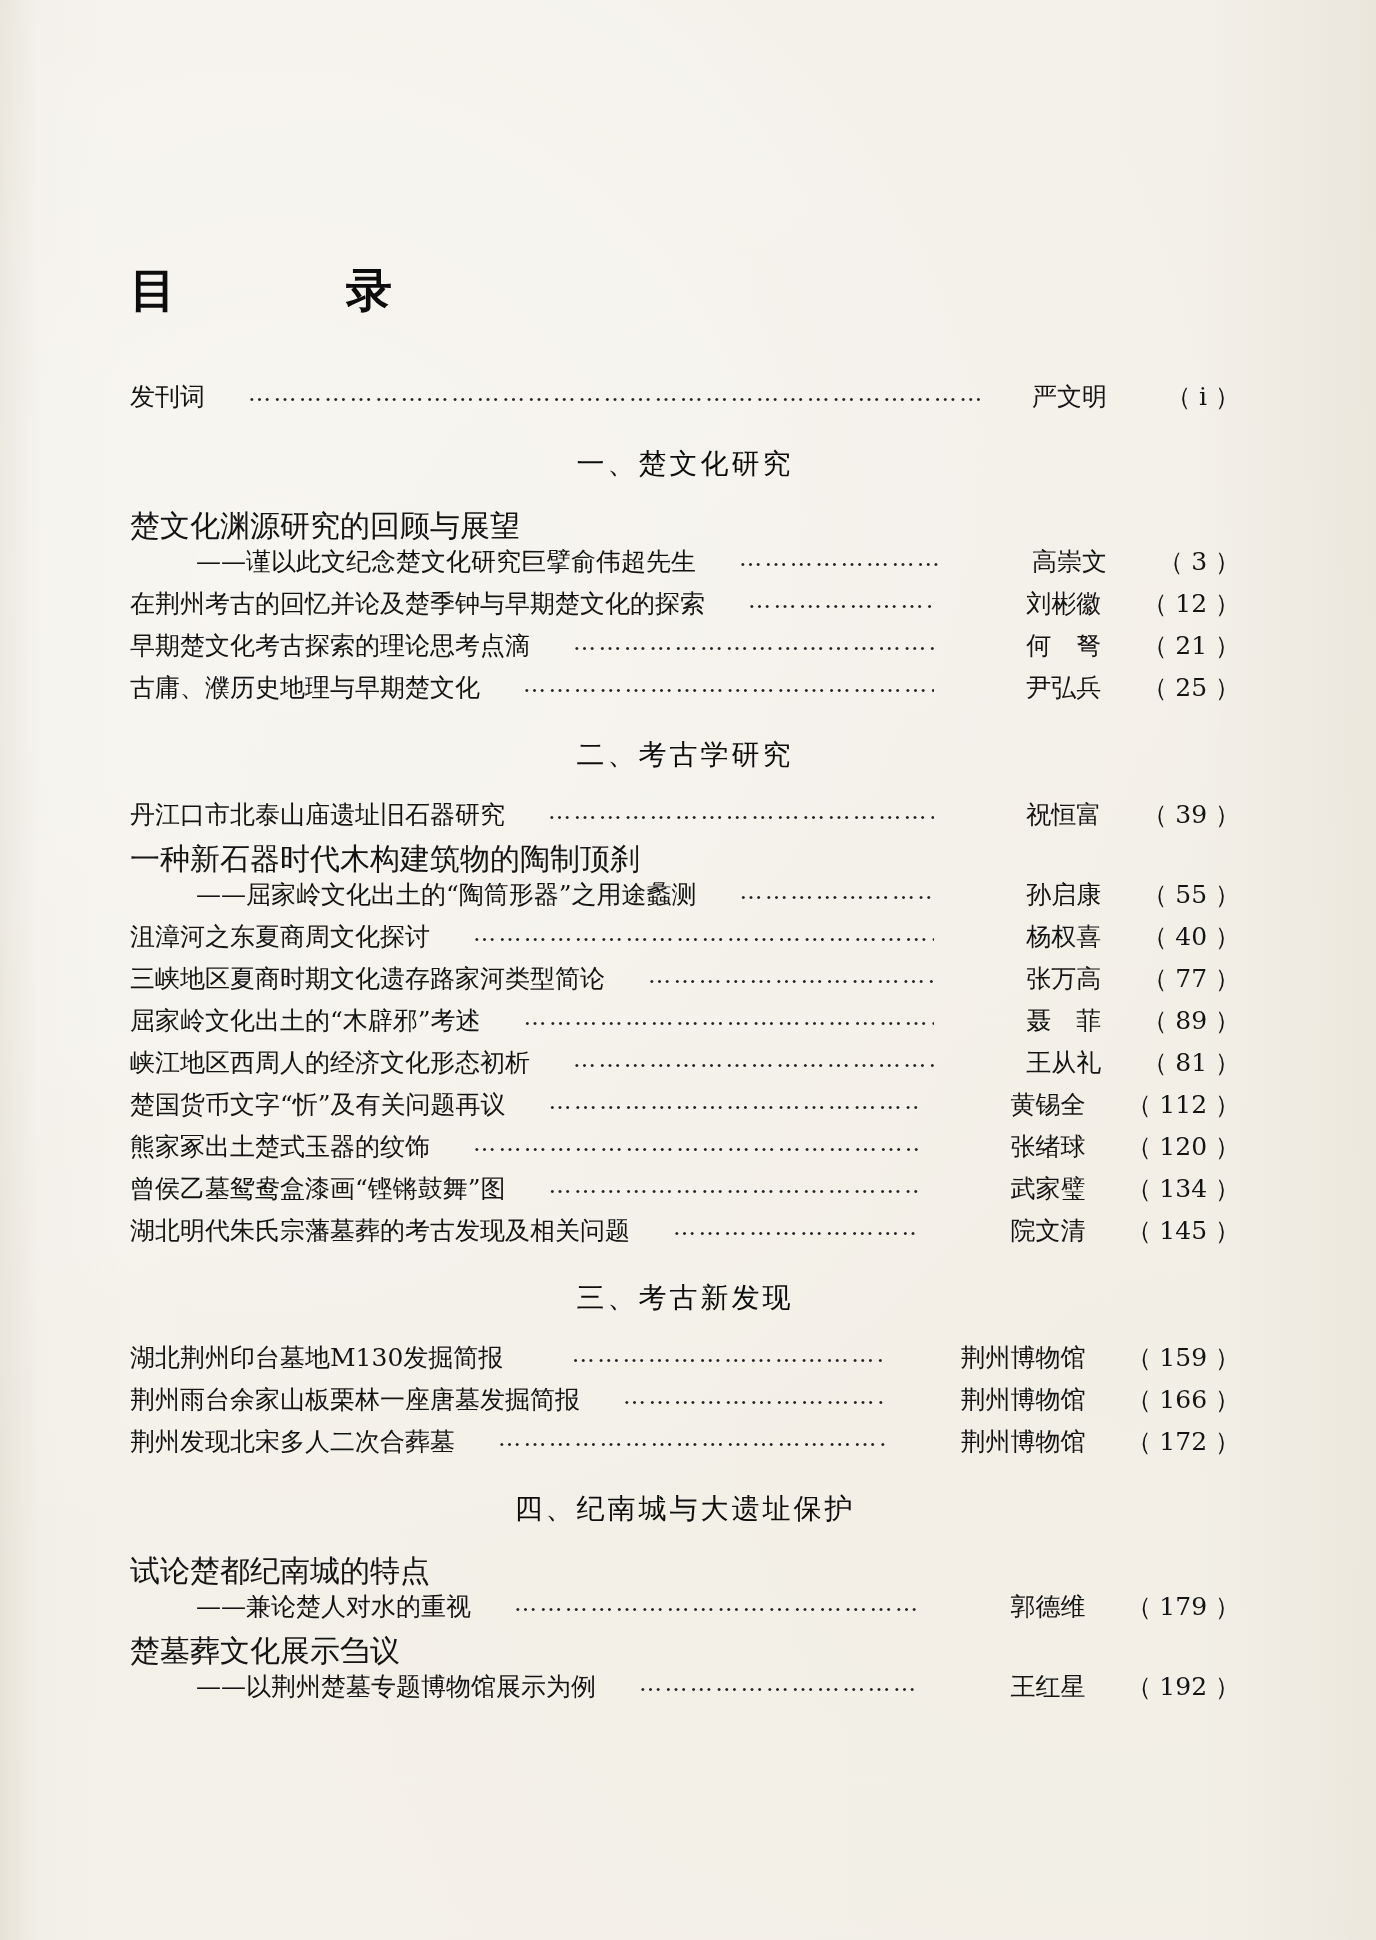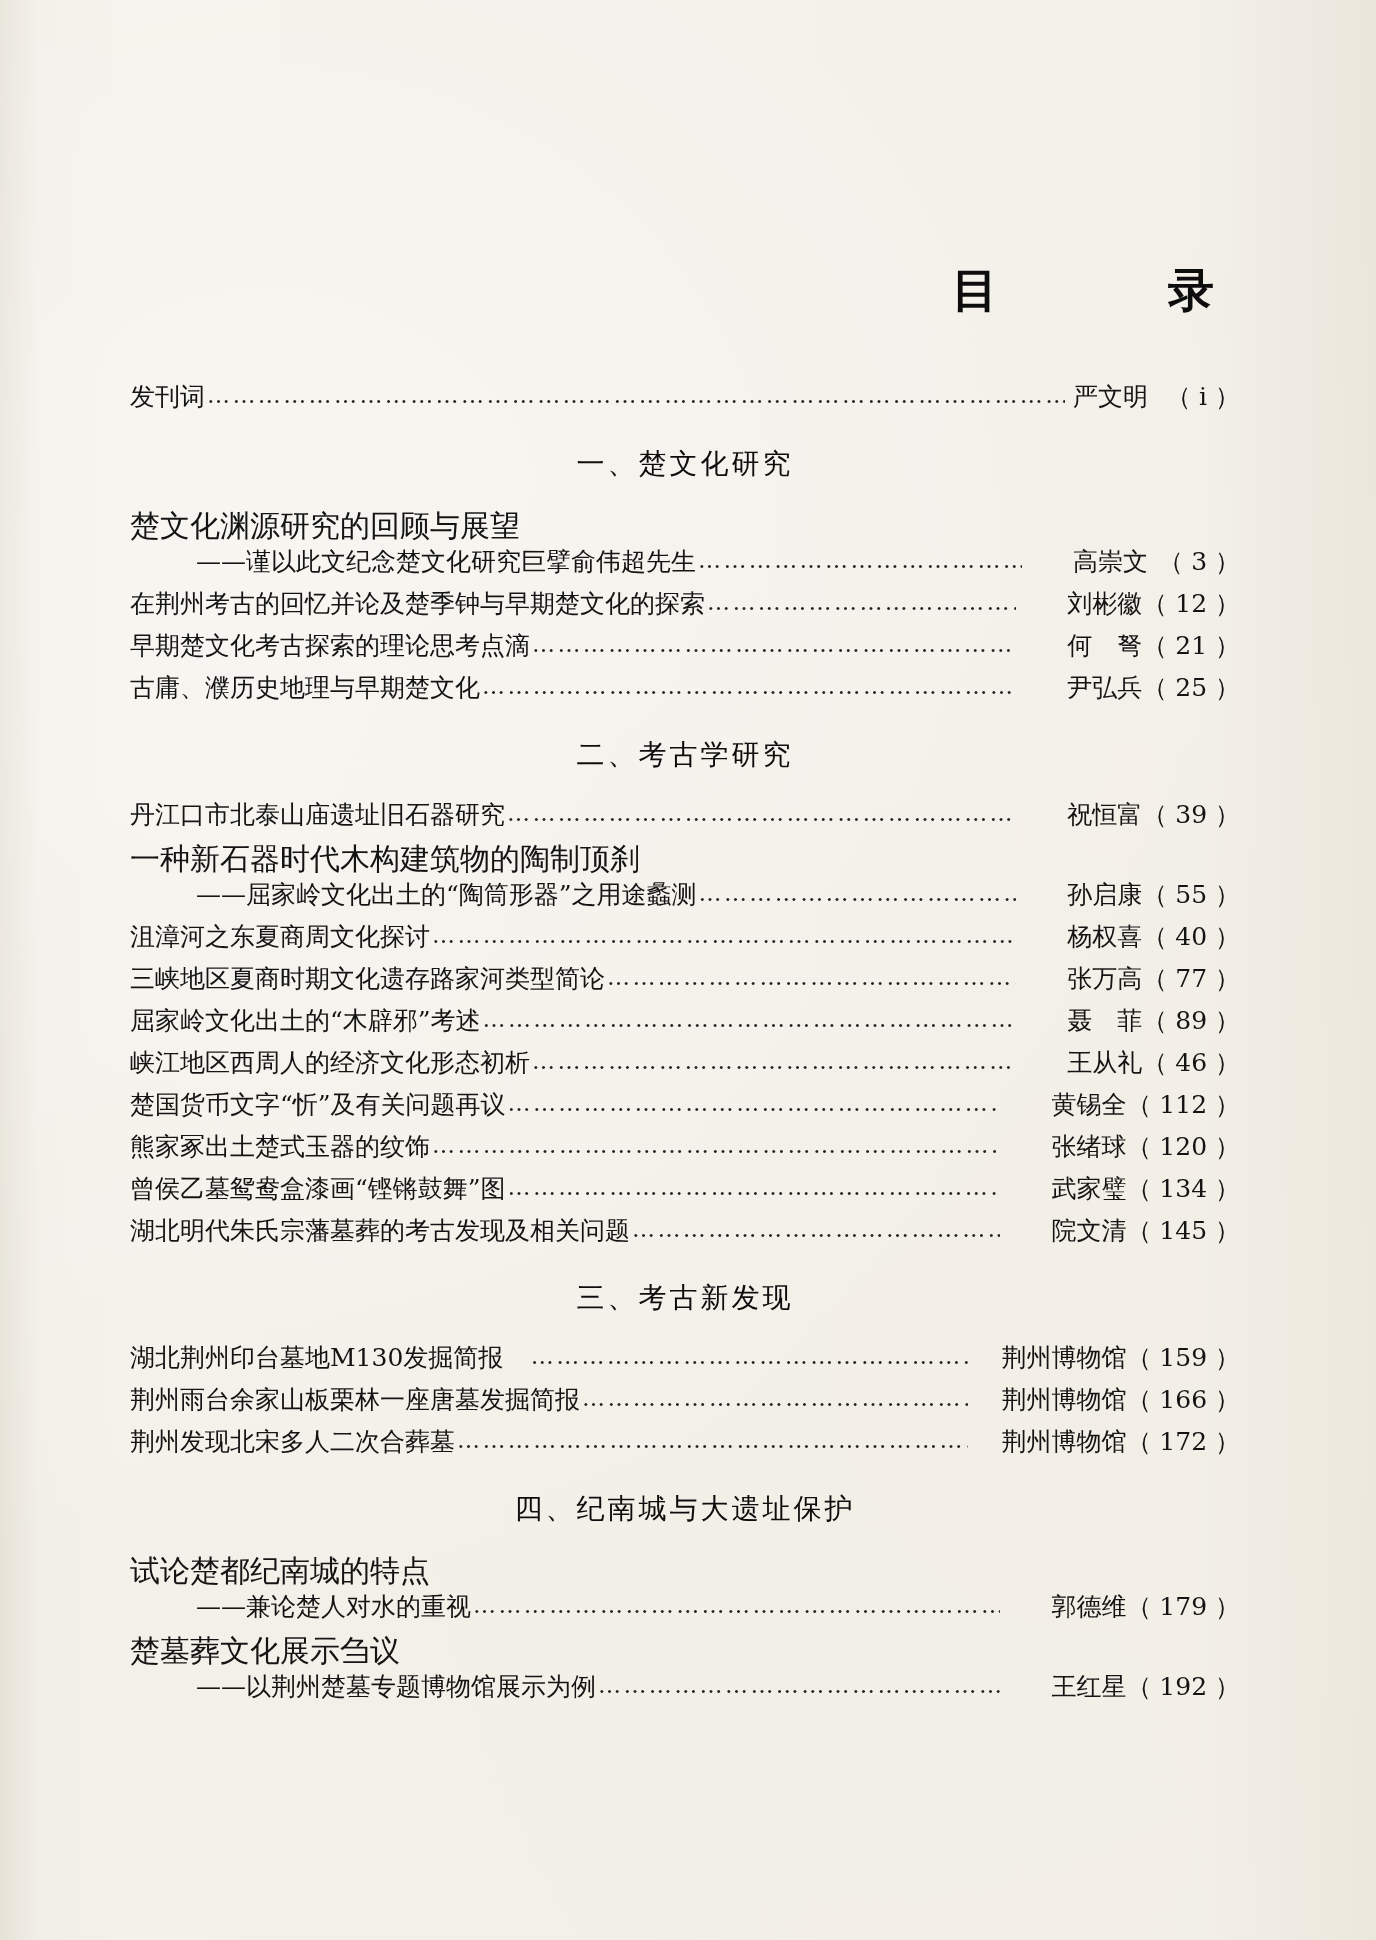--- a/index.html
+++ b/index.html
@@ -29,37 +29,38 @@
       radial-gradient(circle at 80% 70%, rgba(240,236,225,0.4), rgba(255,255,255,0) 70%);
     pointer-events: none;
   }
   .content {
     position: absolute;
     left: 130px;
     top: 0;
     width: 1110px;
   }
   .doc-title {
-    text-align: right;
+    text-align: left;
     font-size: 46px;
     font-weight: bold;
     letter-spacing: 26px;
     margin-top: 260px;
     margin-bottom: 0;
     color: #0d0d0d;
     font-family: "DejaVu Serif", "Liberation Serif", serif;
   }
 
   .entry {
     display: flex;
-    align-items: flex-end;
+    align-items: flex-start;
     font-size: 25px;
     line-height: 1.0;
     color: #141414;
     white-space: nowrap;
+    gap: 41px;
   }
   .entry .etitle {
     flex: 0 0 auto;
   }
   .entry .leader {
     flex: 1 1 auto;
     overflow: hidden;
     white-space: nowrap;
     letter-spacing: 2.4px;
     font-size: 23px;
@@ -193,21 +194,21 @@
       <span class="etitle">屈家岭文化出土的“木辟邪”考述</span>
       <span class="leader">………………………………………………………………………………………………</span>
       <span class="author authcol">聂　菲</span>
       <span class="pageno">（ 89 ）</span>
     </div>
 
     <div class="entry row">
       <span class="etitle">峡江地区西周人的经济文化形态初析</span>
       <span class="leader">………………………………………………………………………………………………</span>
       <span class="author authcol">王从礼</span>
-      <span class="pageno">（ 46 ）</span>
+      <span class="pageno">（ 81 ）</span>
     </div>
 
     <div class="entry row">
       <span class="etitle">楚国货币文字“忻”及有关问题再议</span>
       <span class="leader">………………………………………………………………………………………………</span>
       <span class="author authcol">黄锡全</span>
       <span class="pageno">（ 112 ）</span>
     </div>
 
     <div class="entry row">

